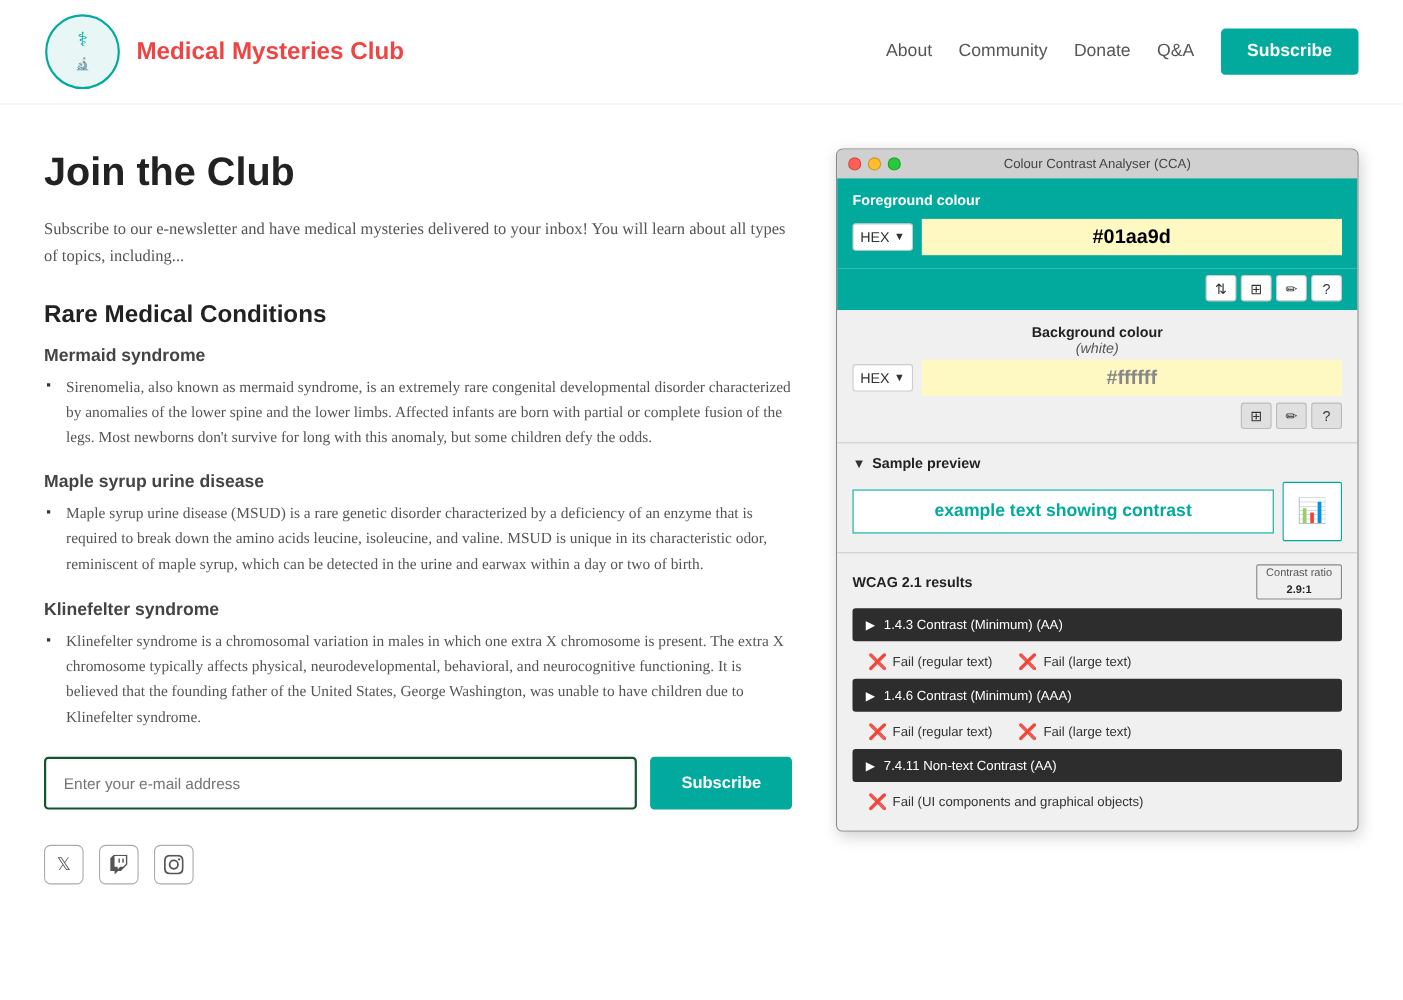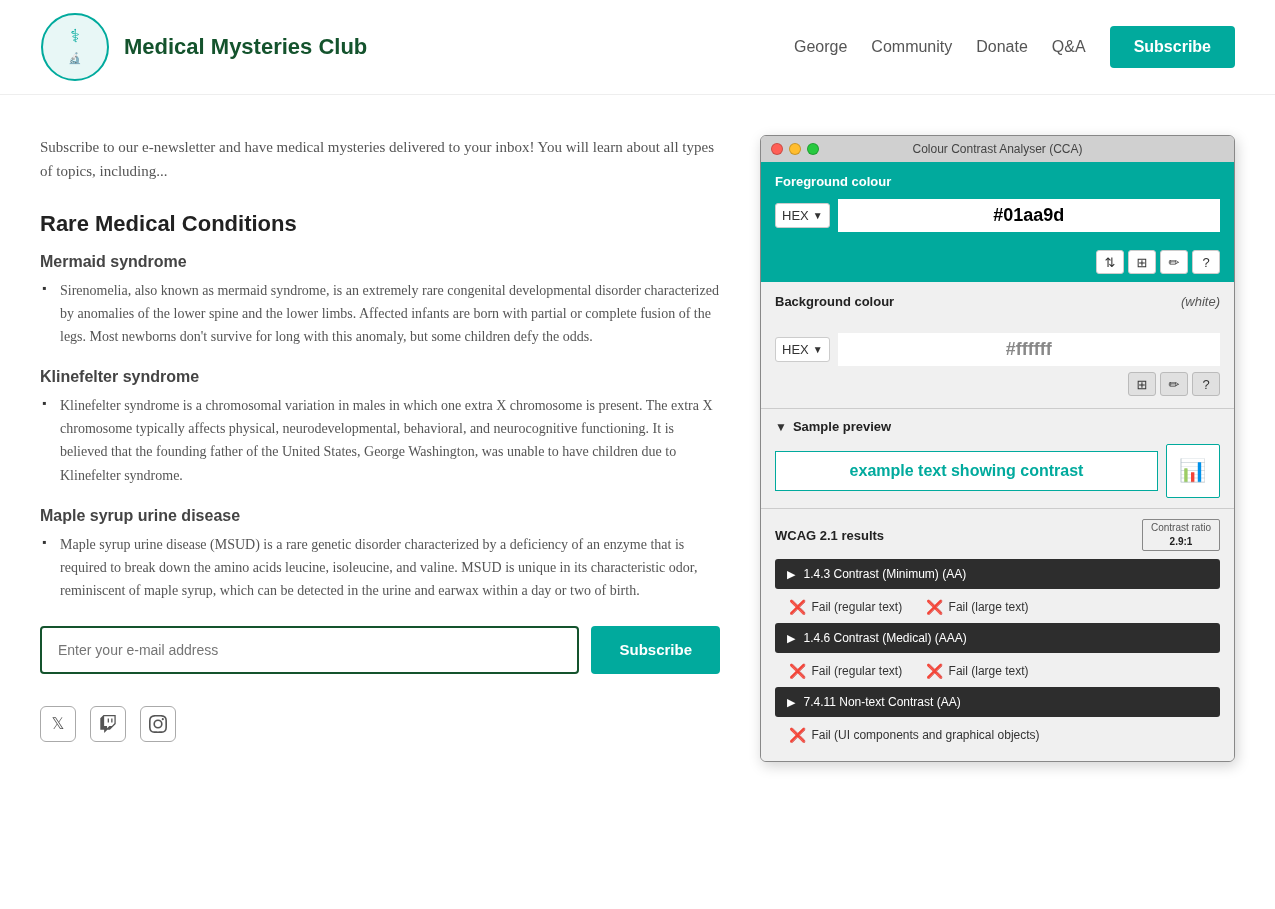--- a/index.html
+++ b/index.html
@@ -16,21 +16,21 @@
     .logo-area {
       display: flex;
       align-items: center;
       gap: 14px;
     }
     .logo-icon {
       width: 70px;
       height: 70px;
     }
     .site-title {
-      color: #14532d;
+      color: #ef4444;
       font-size: 22px;
       font-weight: bold;
       font-family: Arial, sans-serif;
     }
     .nav {
       display: flex;
       align-items: center;
       gap: 24px;
     }
     .nav-link {
@@ -231,21 +231,21 @@
       border-radius: 3px;
       padding: 4px 6px;
       font-size: 13px;
       gap: 4px;
     }
     .cca-select-arrow {
       font-size: 10px;
     }
     .cca-color-input {
       flex: 1;
-      background: #ffffff;
+      background: #fef9c3;
       border: none;
       padding: 6px 10px;
       font-size: 18px;
       font-weight: bold;
       text-align: center;
       font-family: Arial, sans-serif;
     }
 
     .cca-fg-tools {
       display: flex;
@@ -268,21 +268,22 @@
     }
 
     .cca-section-bg {
       background: #f0f0f0;
       padding: 12px 14px;
     }
     .cca-section-bg-label {
       display: flex;
       justify-content: space-between;
       align-items: center;
-      margin-bottom: 24px;
+      margin-bottom: 3px;
+      flex-direction: column;
     }
     .cca-bg-label-text {
       font-weight: bold;
       font-size: 13px;
       color: #222;
     }
     .cca-white-label {
       font-style: italic;
       color: #555;
       font-size: 13px;
@@ -434,52 +435,53 @@
 <header class="header">
   <div class="logo-area">
     <svg class="logo-icon" viewBox="0 0 70 70" xmlns="http://www.w3.org/2000/svg">
       <circle cx="35" cy="35" r="33" fill="#e8f7f6" stroke="#01aa9d" stroke-width="2"></circle>
       <text x="35" y="30" text-anchor="middle" font-size="18" fill="#01aa9d">⚕</text>
       <text x="35" y="50" text-anchor="middle" font-size="11" fill="#555">🔬</text>
     </svg>
     <span class="site-title">Medical Mysteries Club</span>
   </div>
   <nav class="nav">
-    <a class="nav-link" href="#">George</a>
+    <a class="nav-link" href="#">About</a>
     <a class="nav-link" href="#">Community</a>
     <a class="nav-link" href="#">Donate</a>
     <a class="nav-link" href="#">Q&amp;A</a>
     <button class="subscribe-btn">Subscribe</button>
   </nav>
 </header>
 
 <div class="main-layout">
 
   <div class="content-area">
+    <h1 class="page-title">Join the Club</h1>
     <p class="intro-text">Subscribe to our e-newsletter and have medical mysteries delivered to your inbox! You will learn about all types of topics, including...</p>
     <h2 class="section-heading">Rare Medical Conditions</h2>
 
     <div class="condition-block">
       <h3 class="condition-heading">Mermaid syndrome</h3>
       <ul class="bullet-list">
         <li>Sirenomelia, also known as mermaid syndrome, is an extremely rare congenital developmental disorder characterized by anomalies of the lower spine and the lower limbs. Affected infants are born with partial or complete fusion of the legs. Most newborns don't survive for long with this anomaly, but some children defy the odds.</li>
       </ul>
     </div>
 
     <div class="condition-block">
+      <h3 class="condition-heading">Maple syrup urine disease</h3>
+      <ul class="bullet-list">
+        <li>Maple syrup urine disease (MSUD) is a rare genetic disorder characterized by a deficiency of an enzyme that is required to break down the amino acids leucine, isoleucine, and valine. MSUD is unique in its characteristic odor, reminiscent of maple syrup, which can be detected in the urine and earwax within a day or two of birth.</li>
+      </ul>
+    </div>
+
+    <div class="condition-block">
       <h3 class="condition-heading">Klinefelter syndrome</h3>
       <ul class="bullet-list">
         <li>Klinefelter syndrome is a chromosomal variation in males in which one extra X chromosome is present. The extra X chromosome typically affects physical, neurodevelopmental, behavioral, and neurocognitive functioning. It is believed that the founding father of the United States, George Washington, was unable to have children due to Klinefelter syndrome.</li>
-      </ul>
-    </div>
-
-    <div class="condition-block">
-      <h3 class="condition-heading">Maple syrup urine disease</h3>
-      <ul class="bullet-list">
-        <li>Maple syrup urine disease (MSUD) is a rare genetic disorder characterized by a deficiency of an enzyme that is required to break down the amino acids leucine, isoleucine, and valine. MSUD is unique in its characteristic odor, reminiscent of maple syrup, which can be detected in the urine and earwax within a day or two of birth.</li>
       </ul>
     </div>
 
     <div class="subscribe-form">
       <input class="email-input" type="email" placeholder="Enter your e-mail address" style="">
       <button class="form-subscribe-btn">Subscribe</button>
     </div>
 
     <div class="social-icons">
       <div class="social-icon">𝕏</div>
@@ -575,21 +577,21 @@
           <span>Fail (regular text)</span>
         </div>
         <div class="cca-result-item">
           <span class="cca-fail-icon">❌</span>
           <span>Fail (large text)</span>
         </div>
       </div>
 
       <div class="cca-criterion">
         <span class="cca-criterion-arrow">▶</span>
-        <span class="cca-criterion-label">1.4.6 Contrast (Medical) (AAA)</span>
+        <span class="cca-criterion-label">1.4.6 Contrast (Minimum) (AAA)</span>
       </div>
       <div class="cca-result-row">
         <div class="cca-result-item">
           <span class="cca-fail-icon">❌</span>
           <span>Fail (regular text)</span>
         </div>
         <div class="cca-result-item">
           <span class="cca-fail-icon">❌</span>
           <span>Fail (large text)</span>
         </div>

